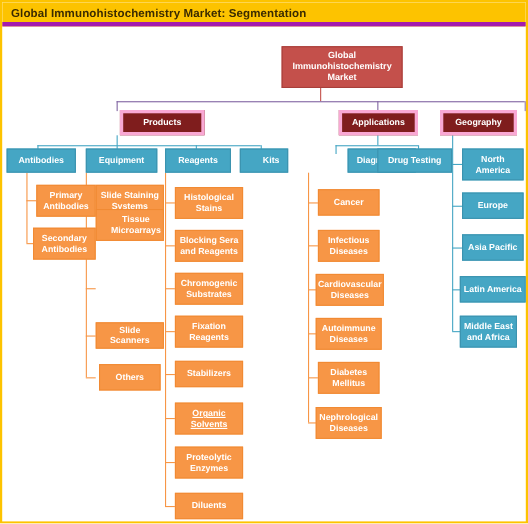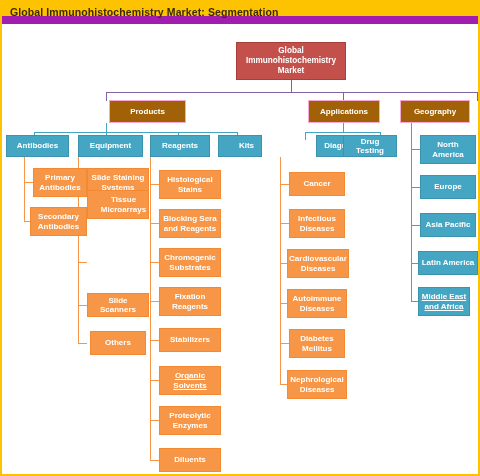--- a/index.html
+++ b/index.html
@@ -19,21 +19,21 @@
     background: #ffffff;
     overflow: hidden;
   }
   #titlebar {
     position: absolute;
     left: 0;
     top: 0;
     width: 476px;
     height: 22px;
     background: #FDC300;
-    border-bottom: 8px solid #a21caf;
+    border-bottom: 4px solid #a21caf;
     box-sizing: border-box;
   }
   #title-text {
     position: absolute;
     left: 8px;
     top: 4px;
     font-size: 10.5px;
     font-weight: bold;
     color: #3b2b00;
     letter-spacing: 0.1px;
@@ -50,24 +50,25 @@
     font-size: 8px;
     font-weight: bold;
     line-height: 1.18;
     padding: 1px 2px;
     z-index: 3;
   }
   .node.root {
     background: #C4504B;
     border: 1px solid #A83F3B;
     font-size: 8.2px;
+    margin-left: 20px;
   }
   .node.cat {
-    background: #a16207;
-    border: 1px solid #f9a8d4;
+    background: #7f1d1d;
+    border: 3px solid #f9a8d4;
   }
   .node.sub {
     background: #45A6C4;
     border: 1px solid #3B93AF;
   }
   .node.leaf {
     background: #F79646;
     border: 1px solid #F18A33;
   }
   .conn {
@@ -149,27 +150,27 @@
   <div class="node cat" style="left:107px; top:98px; width:77px; height:23px;">Products</div>
   <div class="node cat" style="left:306px; top:98px; width:72px; height:23px;">Applications</div>
   <div class="node cat" style="left:398px; top:98px; width:70px; height:23px;">Geography</div>
 
   <div class="node sub" style="left:4px;   top:133px; width:63px; height:22px;">Antibodies</div>
   <div class="node sub" style="left:76px;  top:133px; width:65px; height:22px;">Equipment</div>
   <div class="node sub" style="left:148px; top:133px; width:60px; height:22px;">Reagents</div>
   <div class="node sub" style="left:216px; top:133px; width:44px; height:22px;padding-left:15px;">Kits</div>
 
   <div class="node sub" style="left:272px; top:133px; width:62px; height:22px;margin-left:42px;">Diagnostics</div>
-  <div class="node sub" style="left:341px; top:133px; width:54px; height:22px;">Drug Testing</div>
+  <div class="node sub" style="left:341px; top:133px; width:68px; height:22px;">Drug Testing</div>
 
   <div class="node sub" style="left:418px; top:133px; width:56px; height:29px;">North America</div>
   <div class="node sub" style="left:418px; top:173px; width:56px; height:24px;">Europe</div>
   <div class="node sub" style="left:418px; top:211px; width:56px; height:24px;">Asia Pacific</div>
   <div class="node sub" style="left:416px; top:249px; width:60px; height:24px;">Latin America</div>
-  <div class="node sub" style="left:416px; top:285px; width:52px; height:29px;text-decoration:underline;">Middle East and Africa</div>
+  <div class="node sub" style="left:416px; top:285px; width:52px; height:29px;">Middle East and Africa</div>
 
   <div class="node leaf" style="left:31px; top:166px; width:54px; height:29px;">Primary Antibodies</div>
   <div class="node leaf" style="left:28px; top:205px; width:57px; height:29px;">Secondary Antibodies</div>
 
   <div class="node leaf" style="left:85px; top:166px; width:62px; height:29px;">Slide Staining Systems</div>
   <div class="node leaf" style="left:85px; top:188px; width:62px; height:29px;padding-left:13px;">Tissue Microarrays</div>
   <div class="node leaf" style="left:85px; top:291px; width:62px; height:24px;">Slide Scanners</div>
   <div class="node leaf" style="left:88px; top:329px; width:56px; height:24px;">Others</div>
 
   <div class="node leaf" style="left:157px; top:168px; width:62px; height:29px;">Histological Stains</div>

